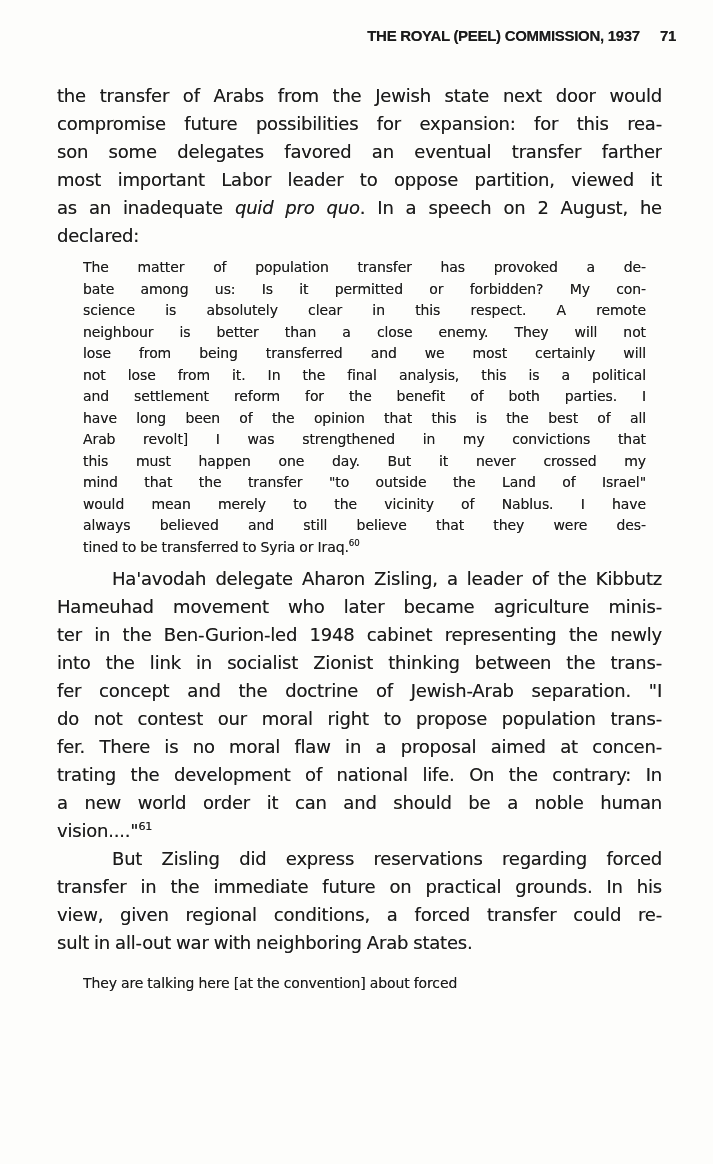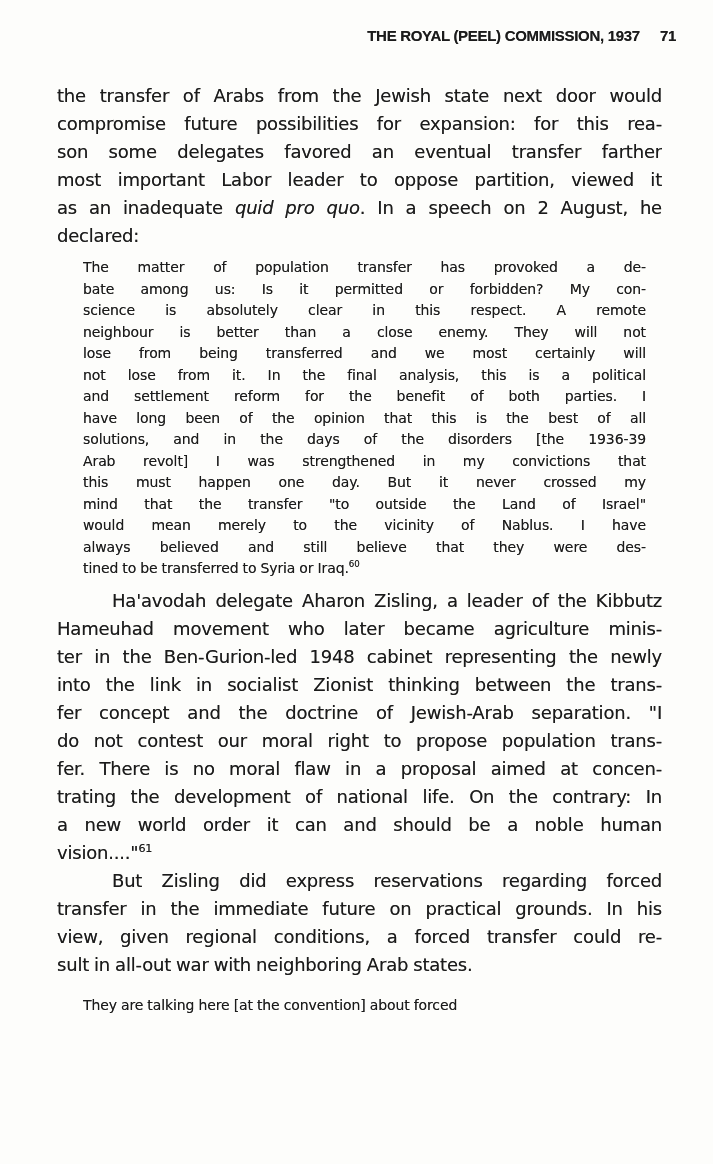--- a/index.html
+++ b/index.html
@@ -82,21 +82,20 @@
 
     <div class="para quote-para gap-after-q1">
         <div class="line">The matter of population transfer has provoked a de-</div>
         <div class="line">bate among us: Is it permitted or forbidden? My con-</div>
         <div class="line">science is absolutely clear in this respect. A remote</div>
         <div class="line">neighbour is better than a close enemy. They will not</div>
         <div class="line">lose from being transferred and we most certainly will</div>
         <div class="line">not lose from it. In the final analysis, this is a political</div>
         <div class="line">and settlement reform for the benefit of both parties. I</div>
         <div class="line">have long been of the opinion that this is the best of all</div>
-        <div class="line">solutions, and in the days of the disorders [the 1936-39</div>
         <div class="line">Arab revolt] I was strengthened in my convictions that</div>
         <div class="line">this must happen one day. But it never crossed my</div>
         <div class="line">mind that the transfer "to outside the Land of Israel"</div>
         <div class="line">would mean merely to the vicinity of Nablus. I have</div>
         <div class="line">always believed and still believe that they were des-</div>
         <div class="line last">tined to be transferred to Syria or Iraq.<sup>60</sup></div>
       </div>
 
     <div class="para body-para indent-first">
         <div class="line">Ha'avodah delegate Aharon Zisling, a leader of the Kibbutz</div>

